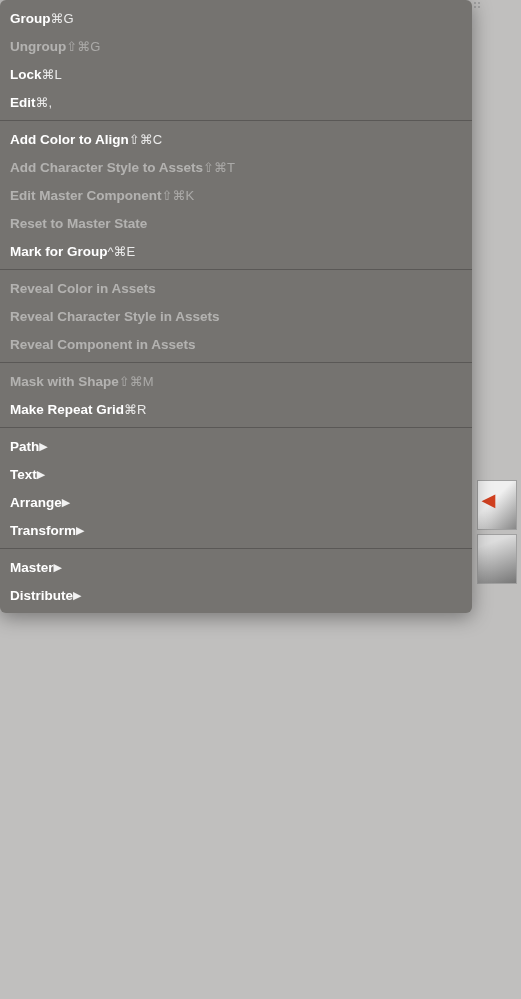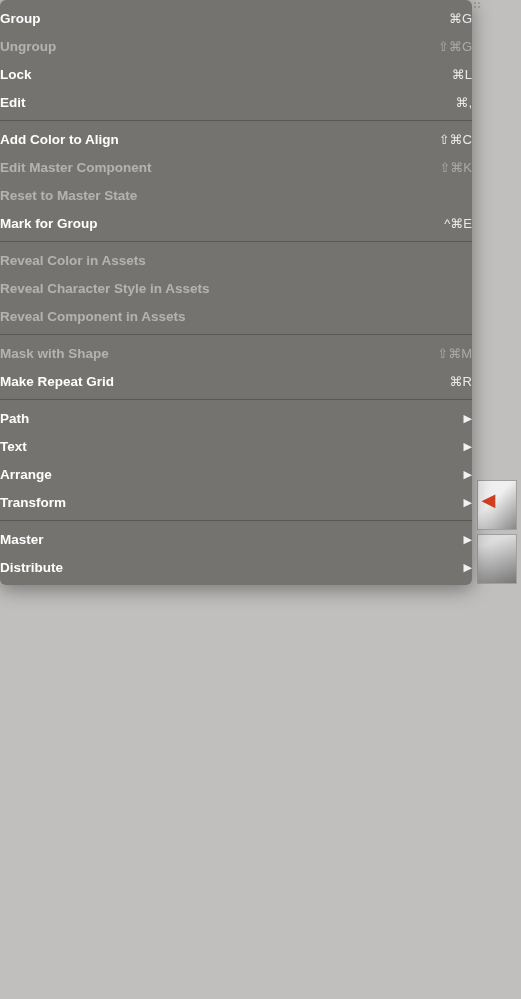--- a/index.html
+++ b/index.html
@@ -32,23 +32,23 @@
       padding: 4px 0;
       border-bottom: 1px solid #5a5856;
     }
 
     .menu-section:last-child {
       border-bottom: none;
     }
 
     .menu-item {
       display: flex;
-      justify-content: space-between;
+      justify-content: flex-start;
       align-items: center;
-      padding: 6px 0;
+      padding: 6px 10px;
       cursor: pointer;
       min-height: 28px;
     }
 
     .menu-item.disabled {
       opacity: 0.45;
       cursor: default;
     }
 
     .menu-label {
@@ -165,20 +165,24 @@
         <span class="menu-label">Edit</span>
         <span class="menu-shortcut">⌘,</span>
       </div>
     </div>
     <div class="menu-section">
       <div class="menu-item bold">
         <span class="menu-label">Add Color to Align</span>
         <span class="menu-shortcut">⇧⌘C</span>
       </div>
       <div class="menu-item disabled">
+        <span class="menu-label">Add Character Style to Assets</span>
+        <span class="menu-shortcut">⇧⌘T</span>
+      </div>
+      <div class="menu-item disabled">
         <span class="menu-label">Edit Master Component</span>
         <span class="menu-shortcut">⇧⌘K</span>
       </div>
       <div class="menu-item disabled">
         <span class="menu-label">Reset to Master State</span>
       </div>
       <div class="menu-item bold">
         <span class="menu-label">Mark for Group</span>
         <span class="menu-shortcut">^⌘E</span>
       </div>

